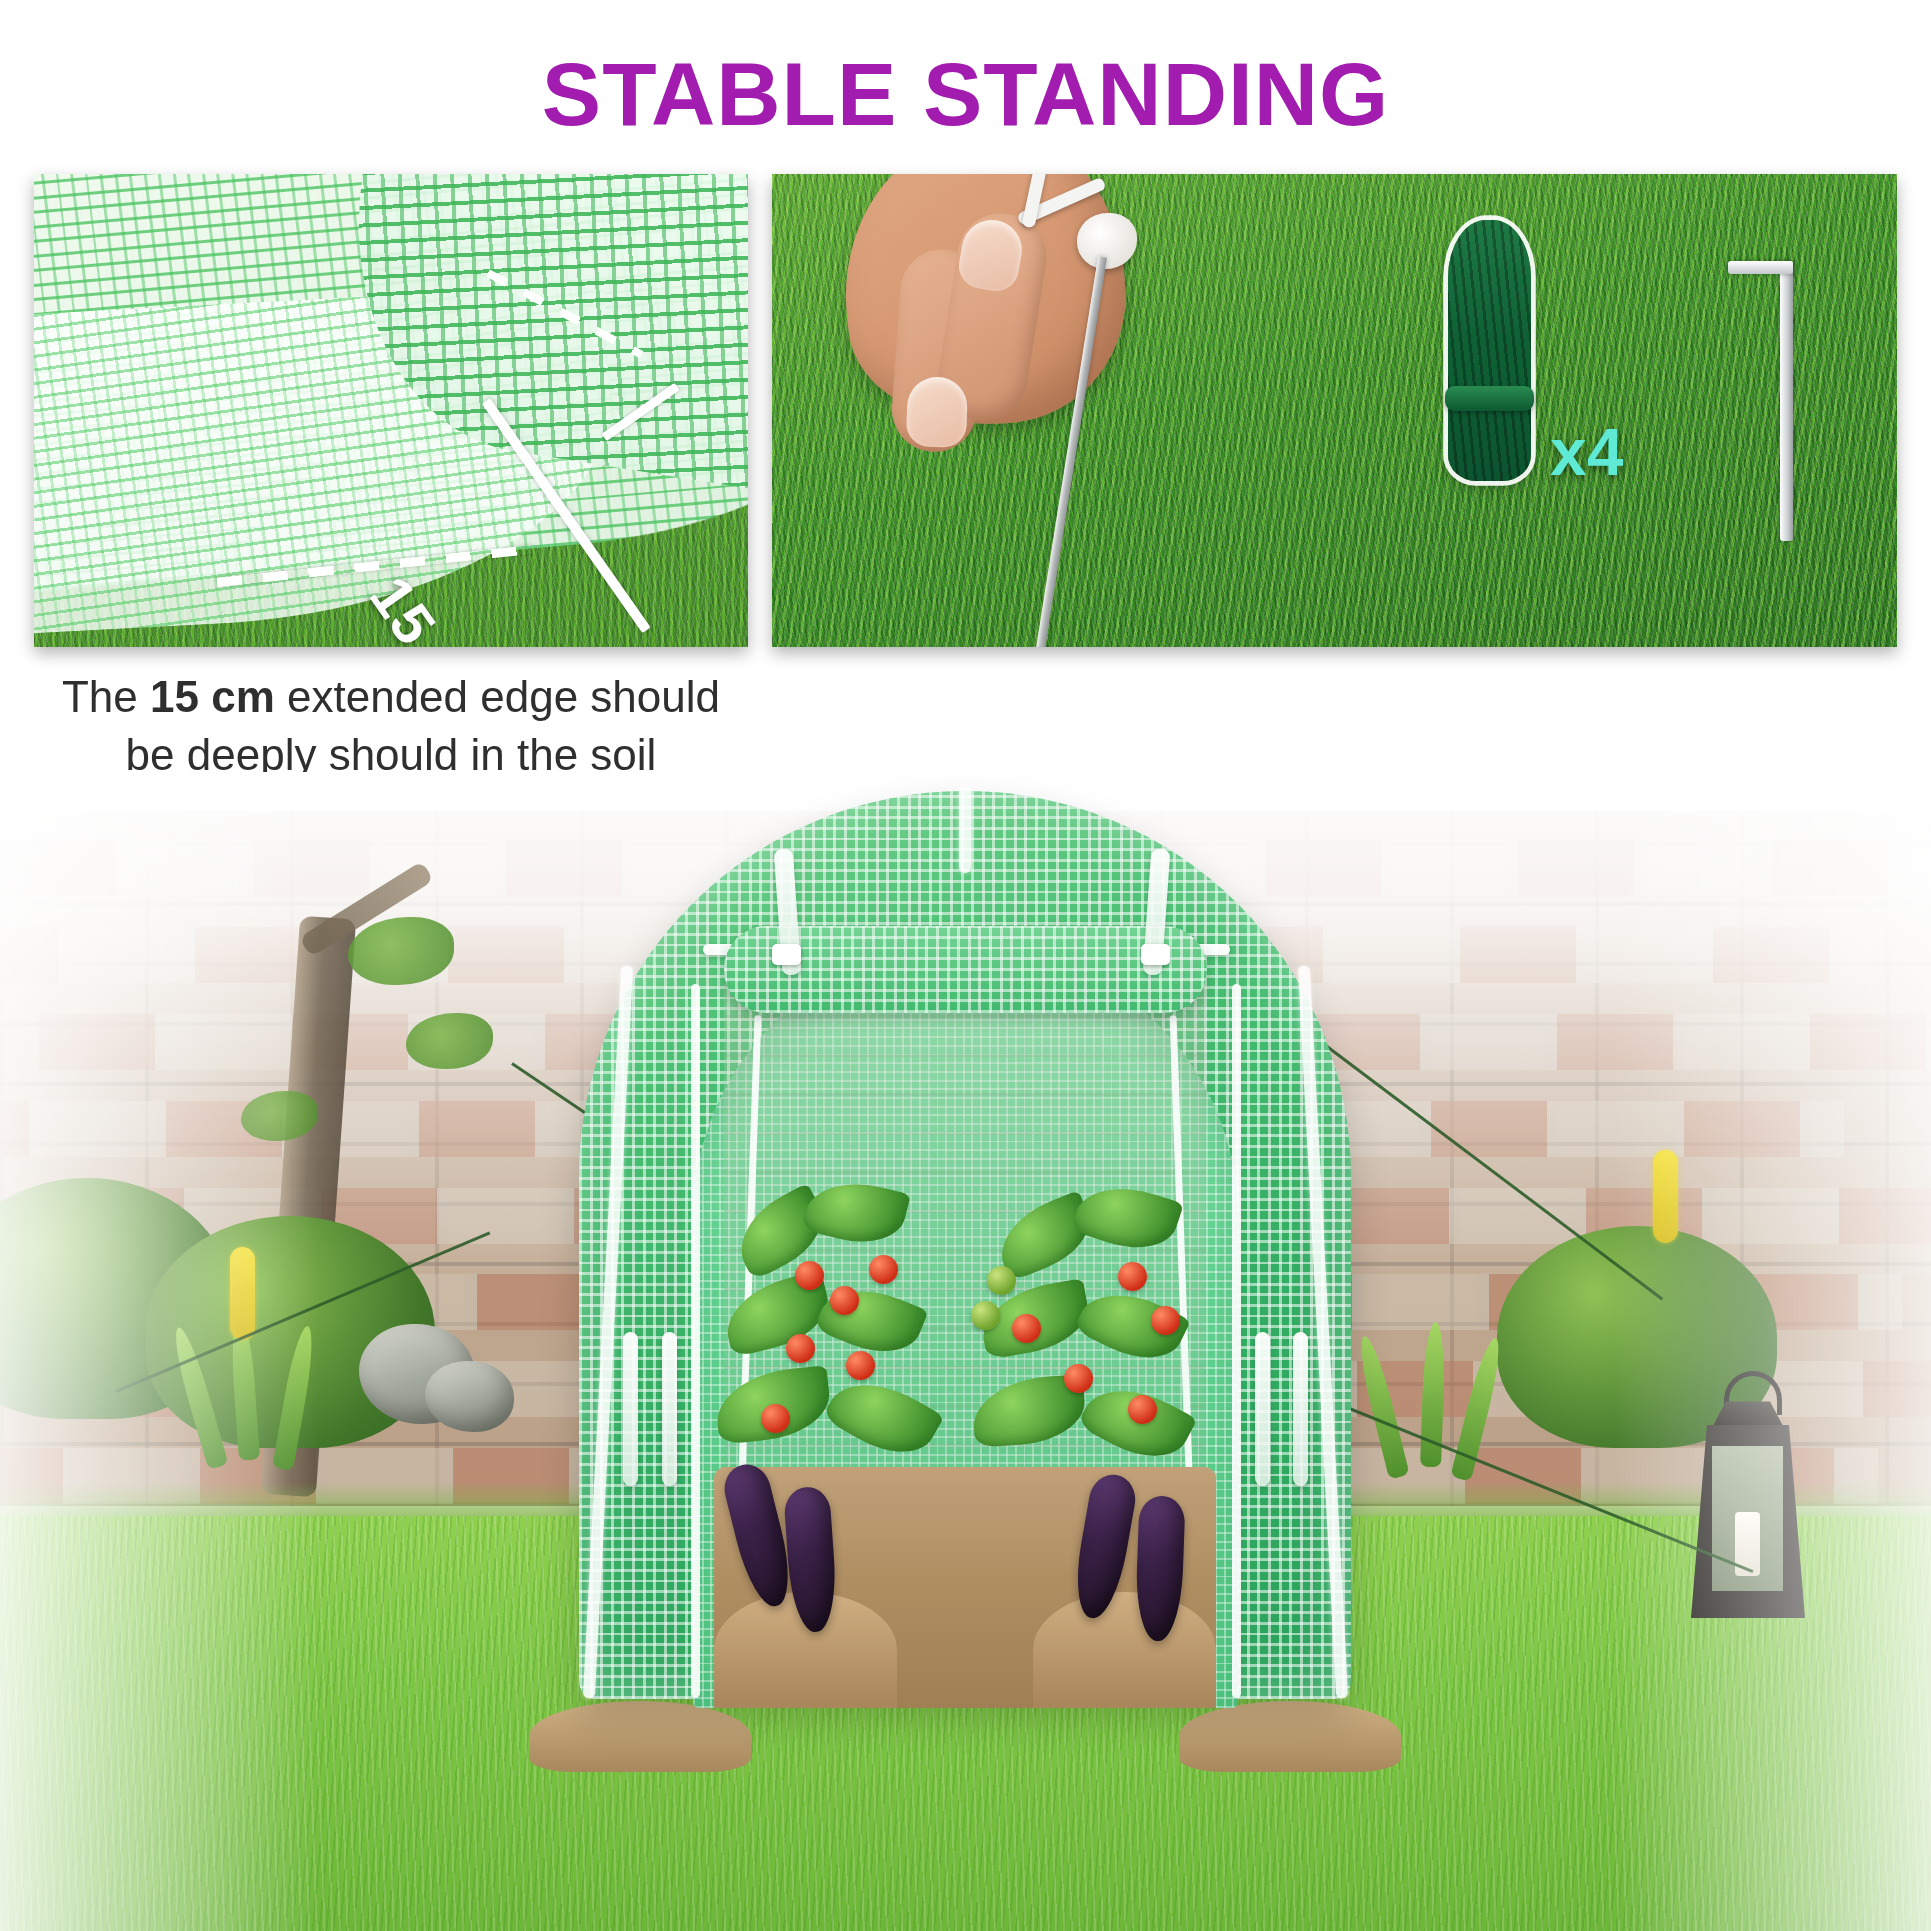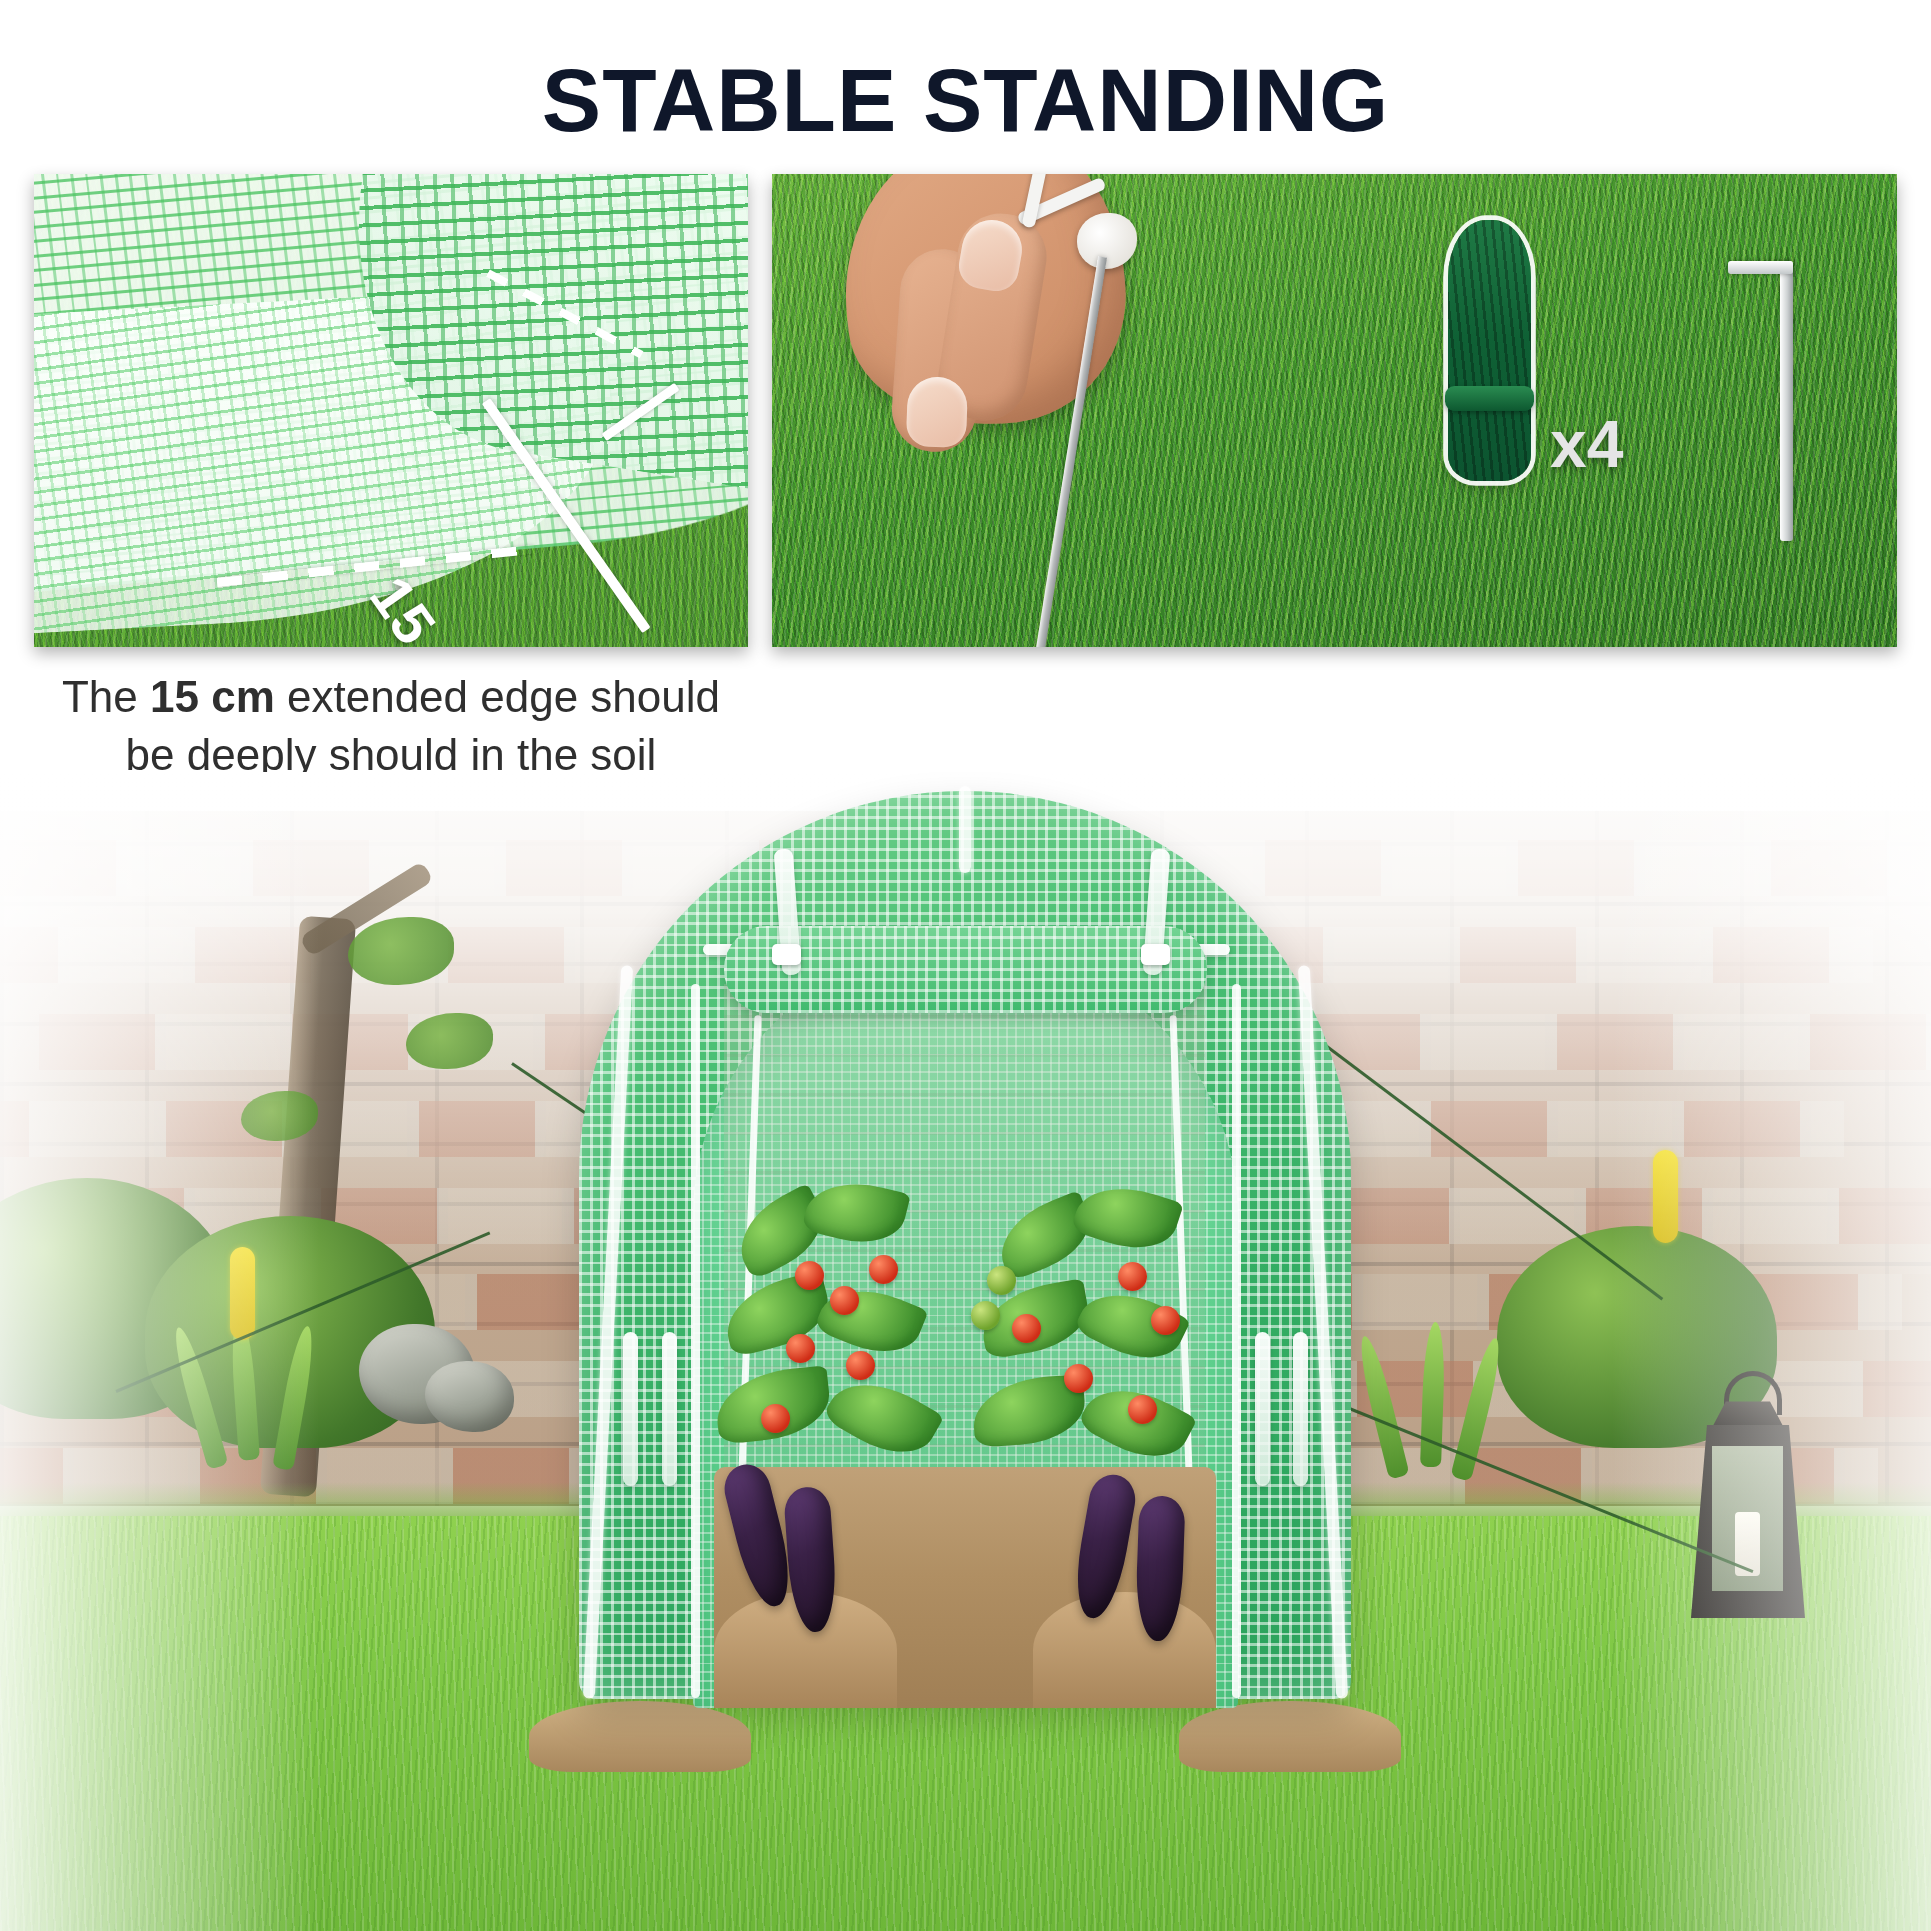--- a/index.html
+++ b/index.html
@@ -6,26 +6,26 @@
   body{
     width:1931px;height:1931px;overflow:hidden;
     background:#ffffff;
     font-family:"Liberation Sans", sans-serif;
     position:relative;
   }
   #stage{position:absolute;inset:0;width:1931px;height:1931px;overflow:hidden;background:#fff;}
 
   
   .title{
-    position:absolute;left:0;top:56px;width:1931px;
+    position:absolute;left:0;top:50px;width:1931px;
     text-align:center;
     font-size:89px;
     font-weight:bold;
     letter-spacing:1px;
-    color:#0f172a;
+    color:#a21caf;
     line-height:1;
     font-family:"Liberation Sans", sans-serif;
   }
 
   
   .panel{
     position:absolute;
     top:174px;height:473px;
     overflow:hidden;
     box-shadow:0 6.8px 15.4px rgba(0,0,0,.30);
@@ -195,22 +195,22 @@
     border-radius:46% 46% 34% 34% / 22% 22% 10% 10%;
     box-shadow:0 0 0 4.8px rgba(255,255,255,.92), 0 5.8px 13.5px rgba(0,0,0,.35);
   }
   .rb-band{
     position:absolute;left:-2.9px;top:166px;width:89px;height:25px;
     background:linear-gradient(180deg,#2a8c51,#0d5830);
     border-radius:9.7px;
     box-shadow:0 1.9px 4.8px rgba(0,0,0,.35);
   }
   .x4{
-    position:absolute;left:778px;top:232px;
-    color:#e5e5e5;font-size:66px;font-weight:bold;
+    position:absolute;left:778px;top:240px;
+    color:#5eead4;font-size:66px;font-weight:bold;
     text-shadow:0 2.9px 8.7px rgba(0,0,0,.45);
     font-family:"Liberation Sans", sans-serif;
   }
 
   
   .caption{
     position:absolute;top:668px;
     text-align:center;
     color:#2f2f2f;
     font-size:44px;

